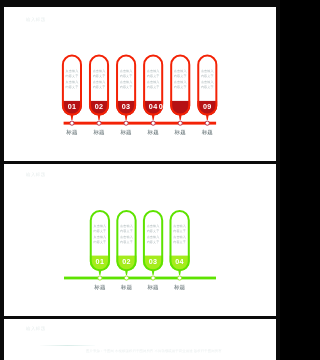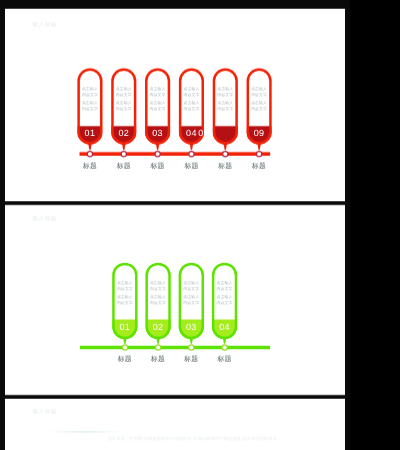--- a/index.html
+++ b/index.html
@@ -13,21 +13,21 @@
   #slide2{top:164px;height:152px;}
   #slide3{top:319px;height:41px;}
 
   .slide-title{position:absolute;transform:translateZ(0);font-size:4.4px;color:#e6ecec;letter-spacing:0.5px;
                font-family:"Liberation Sans",sans-serif;white-space:nowrap;}
 
   .tl-svg{position:absolute;left:0;top:0;overflow:visible;}
 
   .pill-body{position:absolute;text-align:center;white-space:pre-line;transform:translateZ(0);
              font-size:3.1px;line-height:5.5px;color:#aab6b9;letter-spacing:0.1px;}
-  .pill-num{position:absolute;text-align:center;color:#fff;font-weight:normal;
+  .pill-num{position:absolute;text-align:center;color:#fff;font-weight:bold;
             -webkit-font-smoothing:antialiased;transform:translateZ(0);
             font-size:7.2px;letter-spacing:0.3px;font-family:"Liberation Sans",sans-serif;}
   .caption{position:absolute;text-align:center;font-size:5.5px;color:#58676b;transform:translateZ(0);
            letter-spacing:0.1px;white-space:nowrap;}
 
   .footer-line{position:absolute;height:1px;}
   .footer-text{position:absolute;transform:translateZ(0);font-size:3.4px;color:#e9eeee;white-space:nowrap;letter-spacing:0.1px;}
 </style>
 </head>
 <body>

